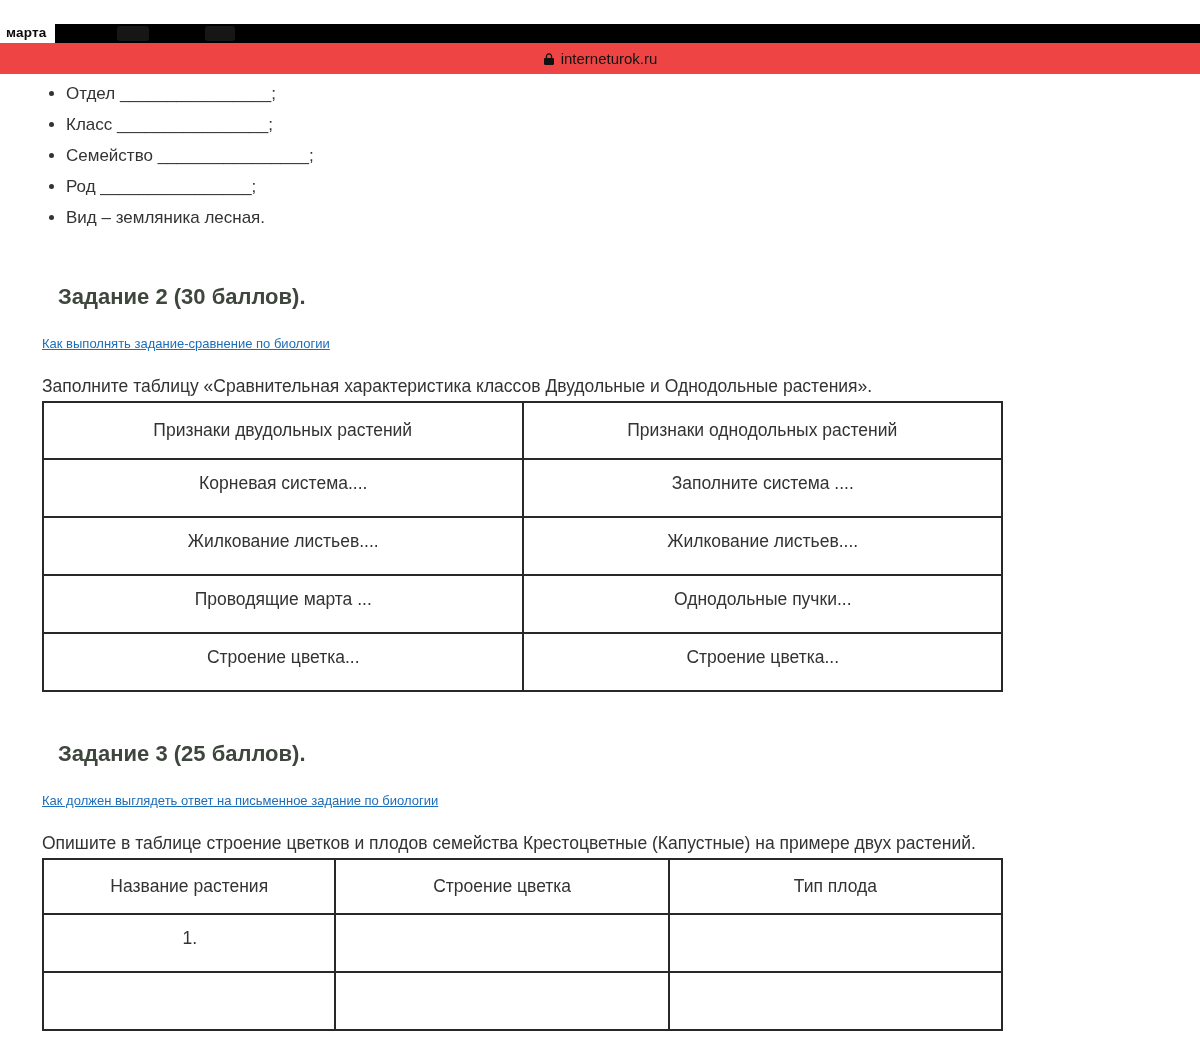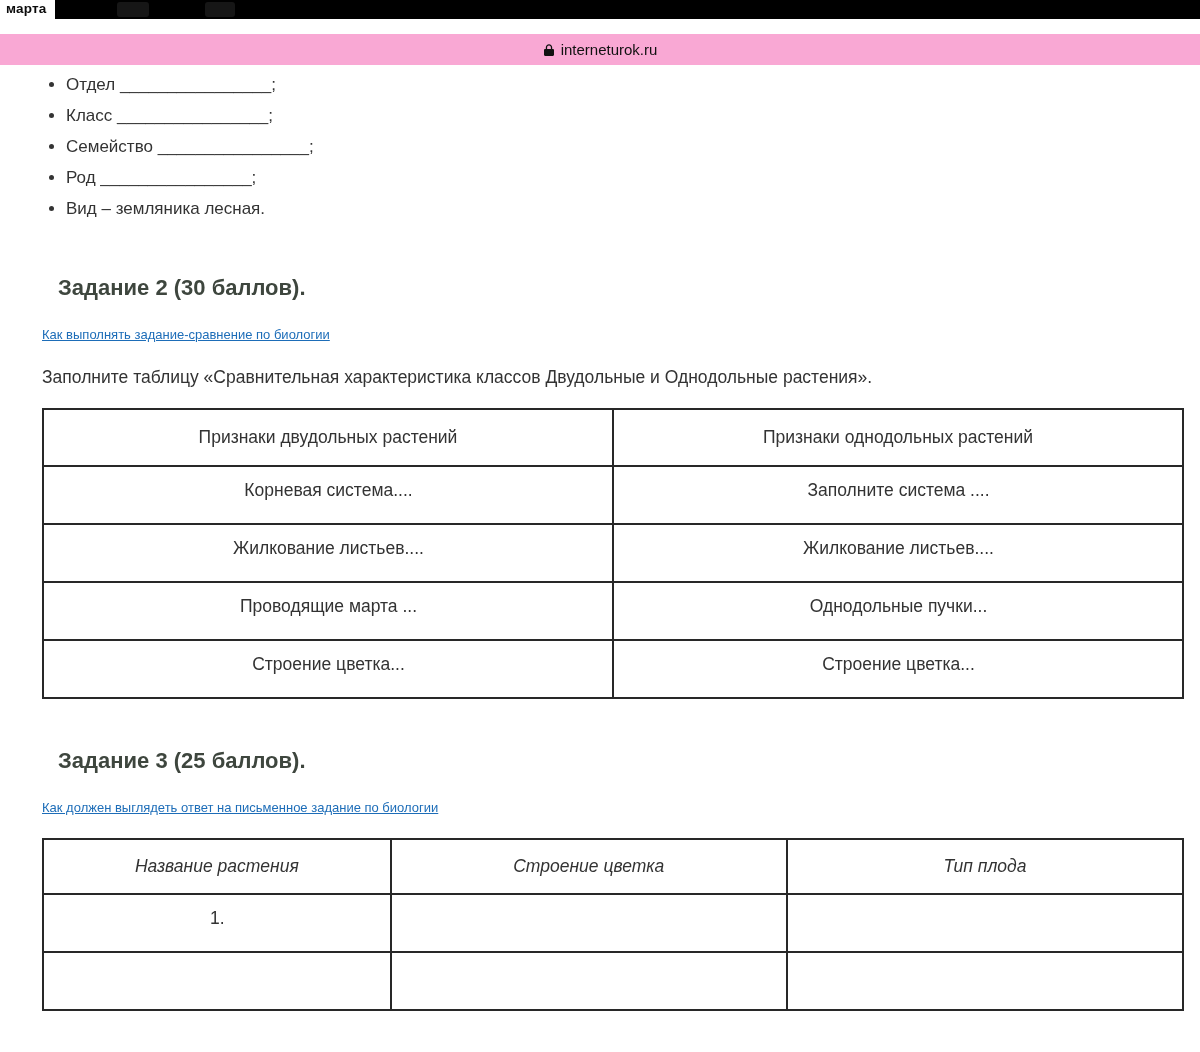--- a/index.html
+++ b/index.html
@@ -5,33 +5,33 @@
   * { box-sizing: border-box; }
   html, body { margin: 0; padding: 0; }
   body {
     width: 1200px; height: 1052px; overflow: hidden;
     background: #ffffff;
     font-family: "Liberation Sans", "DejaVu Sans", sans-serif;
     color: var(--text_color, #333333);
   }
 
   
-  .menubar { position: relative; height: 34px; background: #ffffff; }
+  .menubar { position: relative; height: 19px; background: #ffffff; margin-top: 24px; }
   .menubar-date {
     position: absolute; left: 6px; top: 1px;
     font-size: 13.5px; font-weight: 700; color: #0b0b0b; letter-spacing: .2px;
   }
   .menubar-dark { position: absolute; left: 55px; right: 0; top: 0; height: 19px; background: #000000; }
   .dark-patch { position: absolute; top: 2px; height: 15px; background: #161616; border-radius: 3px; }
   .dark-patch.p1 { left: 62px;  width: 32px; }
   .dark-patch.p2 { left: 150px; width: 30px; }
 
   
   .toolbar {
-    height: 31px; background: #f9a8d4;
+    height: 31px; background: #ef4444;
     display: flex; align-items: center; justify-content: center;
   }
   .urlbox { display: flex; align-items: center; gap: 6px; cursor: text; }
   .urlbox .lock { display: block; margin-top: 1px; }
   .url-text { font-size: 15px; color: #111111; }
 
   
   .page { padding: 0 43px 0 42px; }
 
   ul.tax-list { margin: 4px 0 0 0; padding-left: 24px; list-style: disc; }
@@ -53,40 +53,40 @@
     text-decoration: underline; cursor: pointer;
   }
 
   p.instr {
     margin: 22px 0 0 0;
     font-size: 17.5px; line-height: 21px;
     color: var(--text_color, #333333);
   }
 
   table.task-table {
-    margin-top: 20px; width: 1142px;
+    margin-top: 4px; width: 961px;
     border-collapse: collapse; table-layout: fixed;
   }
   table.task-table th, table.task-table td {
     border: 2px solid var(--border_color, #282828);
     font-size: 17.5px; color: var(--text_color, #333333);
   }
   table.task-table th {
     height: 57px; padding: 0 8px;
     font-weight: 400; text-align: center; vertical-align: middle;
   }
   table.task-table td {
     height: 58px; padding: 13px 8px 0 9px;
     text-align: center; vertical-align: top;
   }
   table.t2 col { width: 50%; }
   table.t3 col.c1 { width: 30.5%; }
   table.t3 col.c2 { width: 34.75%; }
   table.t3 col.c3 { width: 34.75%; }
-  table.t3 th { height: 55px; font-style: italic; }
+  table.t3 th { height: 55px; }
 </style>
 </head>
 <body>
 
 <div>
 
   <div class="menubar">
     <span class="menubar-date">марта</span>
     <div class="menubar-dark">
       <span class="dark-patch p1"></span>
@@ -145,20 +145,21 @@
           <td>Строение цветка...</td>
           <td>Строение цветка...</td>
         </tr>
       </tbody>
     </table>
 
     <h2 class="task-heading second">Задание 3 (25 баллов).</h2>
 
     <a class="doclink" href="#">Как должен выглядеть ответ на письменное задание по биологии</a>
 
+    <p class="instr">Опишите в таблице строение цветков и плодов семейства Крестоцветные (Капустные) на примере двух растений.</p>
 
     <table class="task-table t3">
       <colgroup>
           <col class="c1">
           <col class="c2">
           <col class="c3">
         </colgroup>
       <tbody>
         <tr>
           <th>Название растения</th>

